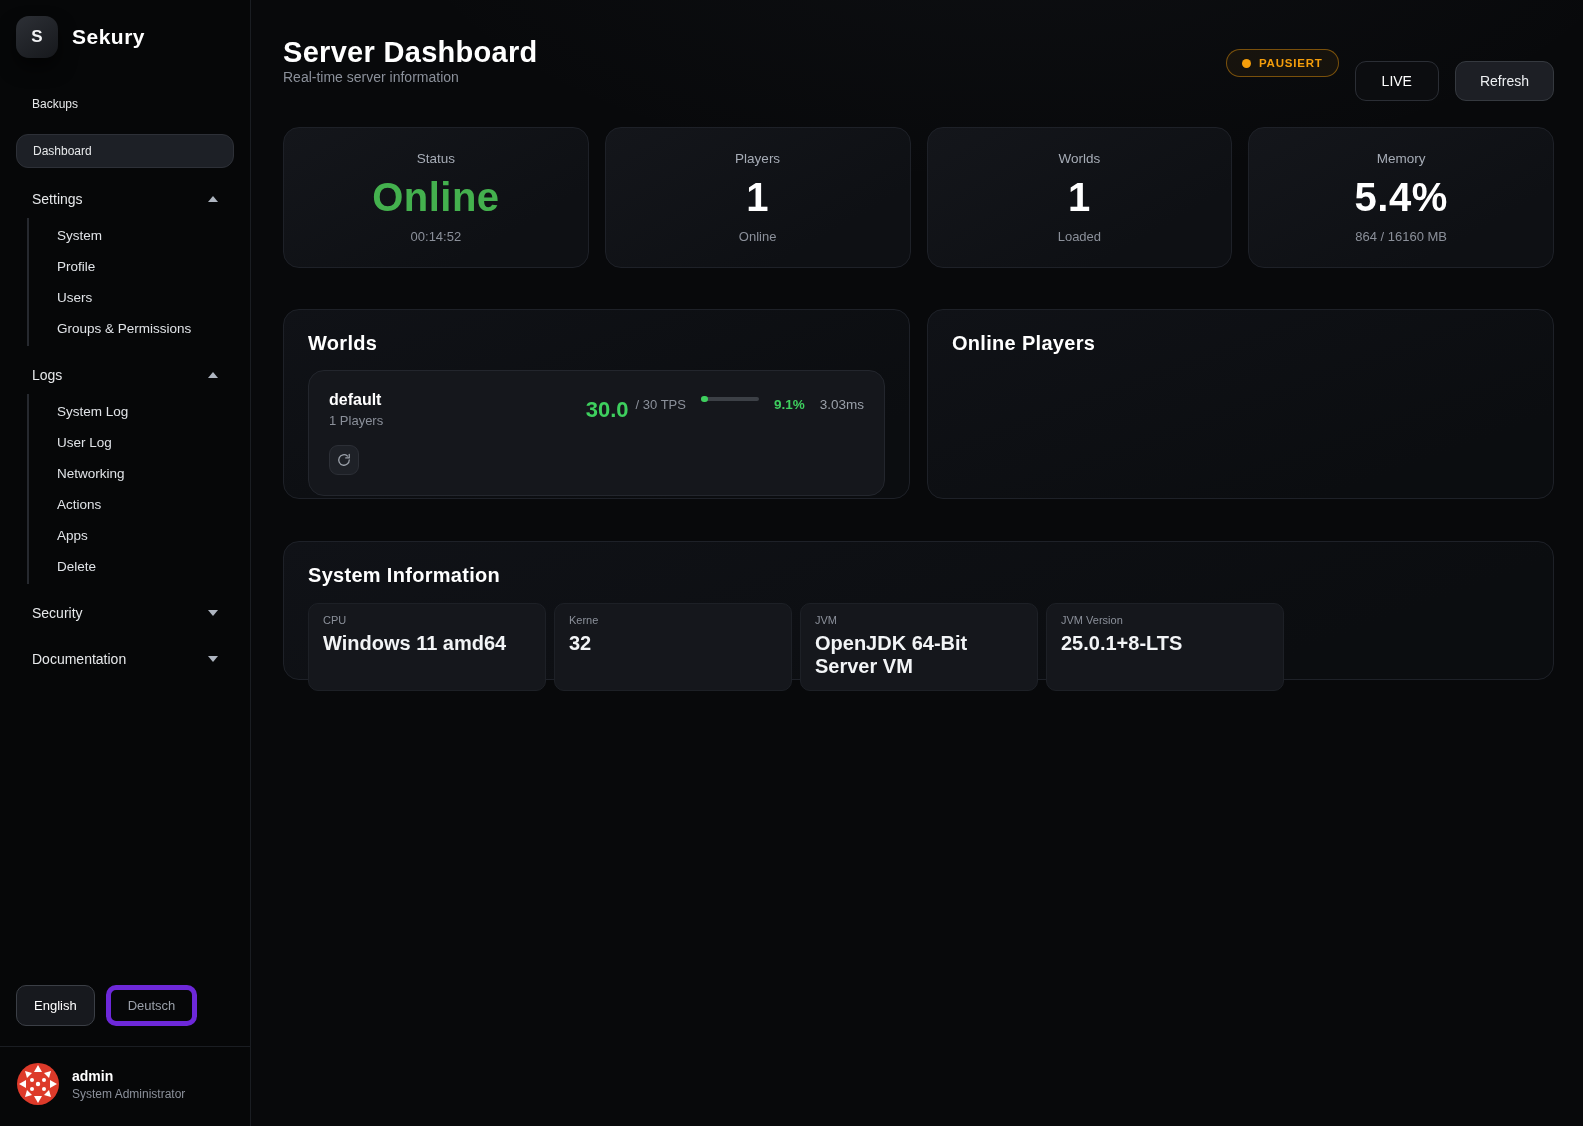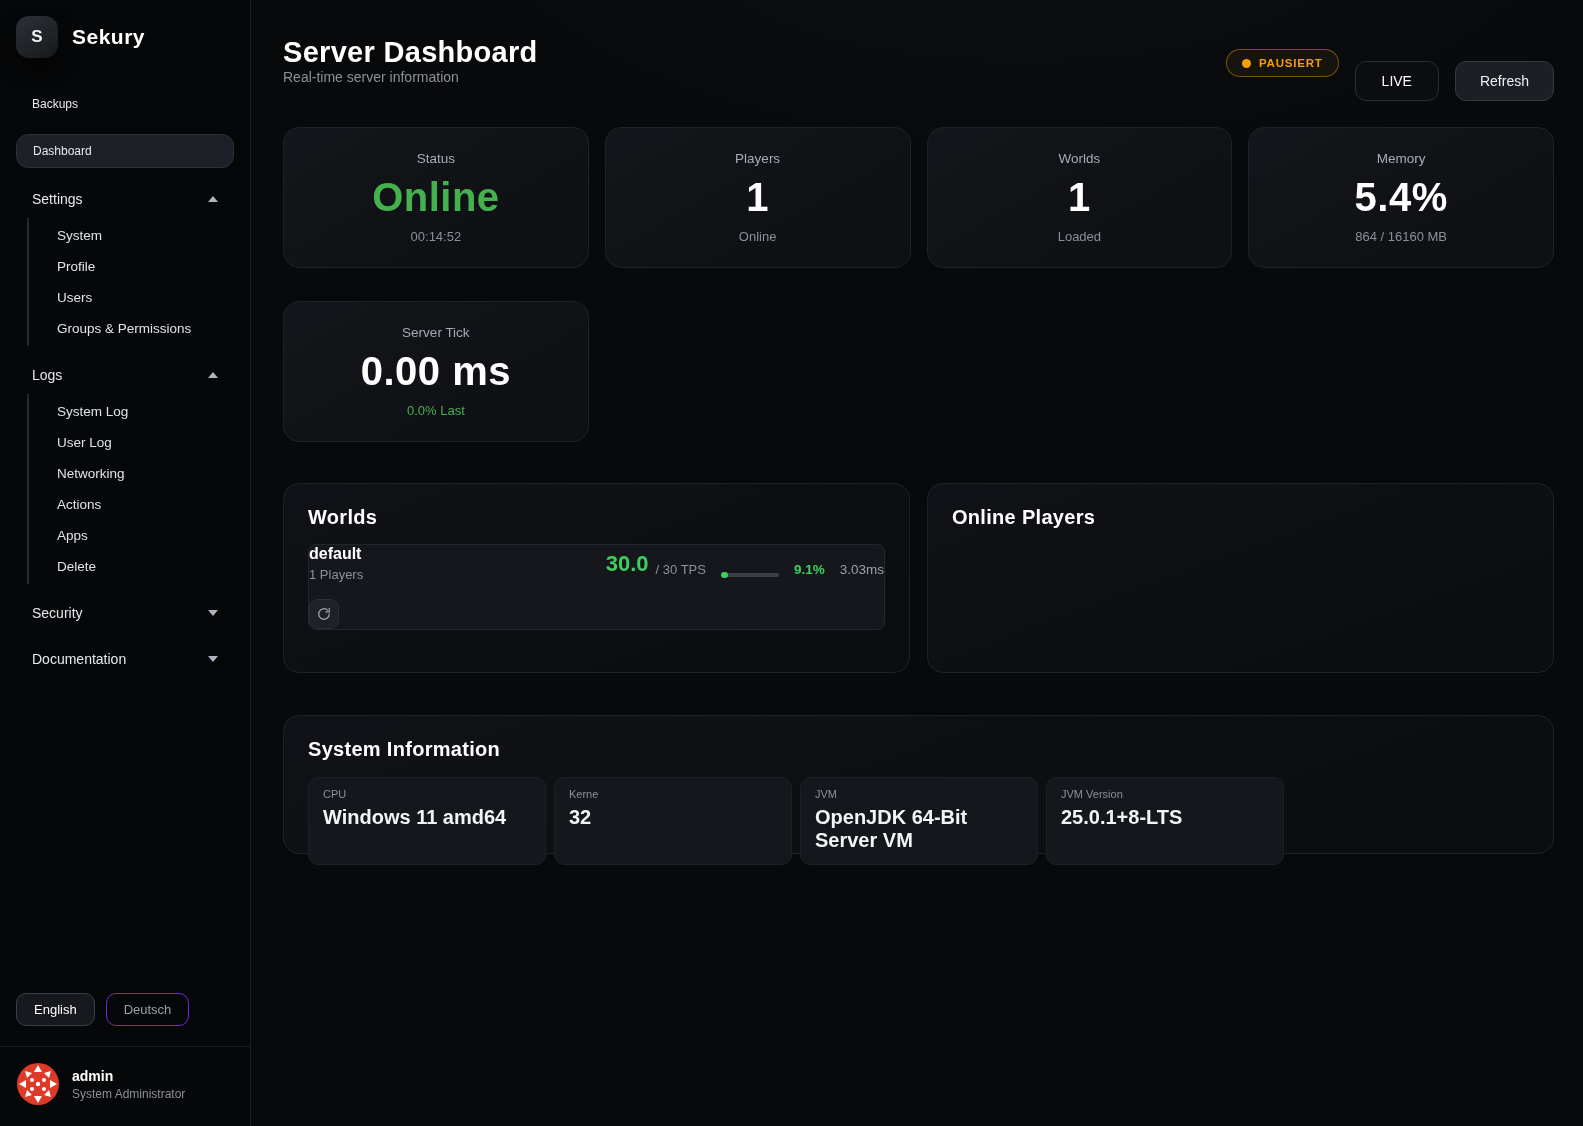--- a/index.html
+++ b/index.html
@@ -36,21 +36,21 @@
     padding:9px 16px; font-size:14px; color:#e6e8ea; margin-top:12px;
   }
   .tri-up { width:0; height:0; border-left:5px solid transparent; border-right:5px solid transparent; border-bottom:6px solid #aeb5c0; }
   .tri-down { width:0; height:0; border-left:5px solid transparent; border-right:5px solid transparent; border-top:6px solid #aeb5c0; }
   .sub-list { margin:2px 0 2px 11px; border-left:2px solid #26292f; padding:2px 0; }
   .sub-item { padding:8px 0 8px 28px; font-size:13.5px; color:#e0e3e7; }
 
   .lang-row { margin-top:auto; display:flex; gap:11px; padding:0 0 20px; }
   .lang-btn { border-radius:10px; padding:8px 17px; font-size:13px; font-family:inherit; cursor:default; }
   .lang-btn.on  { background:#17191e; border:1px solid #3b3f46; color:#ffffff; }
-  .lang-btn.off { background:transparent; border:1px solid #6d28d9; color:#9aa0a9; }
+  .lang-btn.off { background:transparent; border:5px solid #6d28d9; color:#9aa0a9; }
 
   .user-row { border-top:1px solid #1a1d22; margin:0 -16px; padding:15px 16px 10px; display:flex; gap:12px; align-items:center; }
   .user-name { font-size:14px; font-weight:700; }
   .user-role { font-size:12px; color:#8b909a; margin-top:3px; }
 
   
   .main {
     flex:1; padding:21px 29px 0 32px; overflow:hidden;
     background:radial-gradient(1000px 460px at 58% -10%, rgba(115,130,155,.055), transparent 65%), #08090b;
   }
@@ -84,26 +84,26 @@
 
   .panels-row { display:grid; grid-template-columns:1fr 1fr; gap:17px; margin-top:41px; }
   .panel {
     border-radius:16px; border:1px solid #1e2128;
     background:linear-gradient(160deg,#101217 0%,#0b0d10 80%);
     padding:22px 24px 24px;
   }
   .panel.worlds-panel { height:190px; }
   .panel.players-panel { height:190px; }
   .panel-title { font-size:20px; font-weight:800; letter-spacing:.3px; }
-  .inner-card { margin-top:15px; background:#15171c; border:1px solid #23262d; border-radius:8px; padding:0; }
+  .inner-card { margin-top:15px; background:#15171c; border:1px solid #23262d; border-radius:16px; padding:20px; }
 
   .world-top { display:flex; justify-content:space-between; align-items:center; }
   .world-name { font-size:16px; font-weight:700; }
   .world-players { font-size:13px; color:#8b909a; margin-top:4px; }
-  .world-metrics { display:flex; align-items:flex-end; gap:15px; }
+  .world-metrics { display:flex; align-items:flex-start; gap:15px; }
   .tps-value { color:#3ecf5e; font-size:22px; font-weight:800; }
   .tps-max { color:#8b909a; font-size:13px; margin-left:-8px; }
   .track { width:58px; height:4px; border-radius:4px; background:#3c4046; position:relative; }
   .track-fill { position:absolute; left:0; top:-1px; height:6px; min-width:7px; border-radius:6px; background:#3ecf5e; }
   .load-pct { color:#3ecf5e; font-size:13.5px; font-weight:700; }
   .mspt { color:#9aa0a9; font-size:13.5px; }
   .world-actions { margin-top:17px; }
   .icon-btn {
     width:30px; height:30px; border-radius:9px; background:#1e2127; border:1px solid #2c2f36;
     display:flex; align-items:center; justify-content:center; cursor:default;
@@ -235,27 +235,20 @@
         <div class="stat-value">1</div>
         <div class="stat-sub">Loaded</div>
       </div>
       <div class="stat-card">
         <div class="stat-label">Memory</div>
         <div class="stat-value">5.4%</div>
         <div class="stat-sub">864 / 16160 MB</div>
       </div>
     </div>
 
-    <div class="tick-row">
-      <div class="stat-card">
-        <div class="stat-label">Server Tick</div>
-        <div class="stat-value">0.00 ms</div>
-        <div class="stat-sub green">0.0% Last</div>
-      </div>
-    </div>
 
     <div class="panels-row">
 
       <section class="panel worlds-panel">
         <div class="panel-title">Worlds</div>
         <div class="inner-card">
           <div class="world-top">
             <div>
               <div class="world-name">default</div>
               <div class="world-players">1 Players</div>

